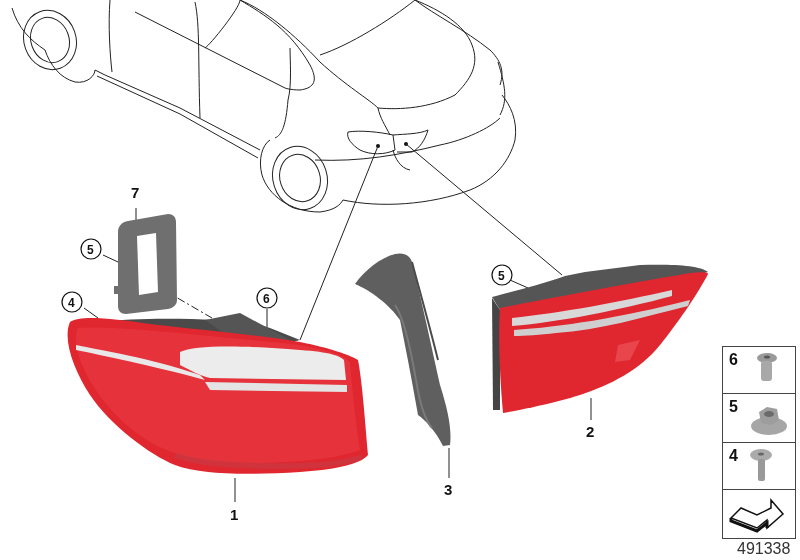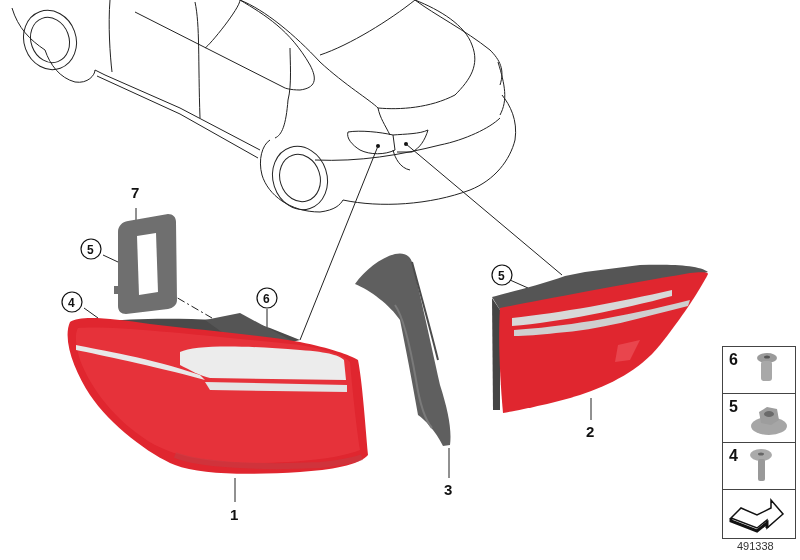--- a/index.html
+++ b/index.html
@@ -2,21 +2,21 @@
 <html><head>
 <meta charset="utf-8">
 <style>
   html, body { margin: 0; padding: 0; background: #ffffff; }
   body { width: 800px; height: 560px; position: relative; overflow: hidden; font-family: "Liberation Sans", sans-serif; }
   #stage { position: absolute; left: 0; top: 0; width: 800px; height: 560px; }
   .callout-num { font-family: "Liberation Sans", sans-serif; font-weight: bold; font-size: 15px; fill: #111; }
   .callout-circ { font-family: "Liberation Sans", sans-serif; font-weight: bold; font-size: 12px; fill: #111; }
   .legend-box { position: absolute; left: 722px; border: 1px solid #444; background: #fff; width: 72px; }
   .legend-num { position: absolute; left: 6px; top: 4px; font-weight: bold; font-size: 16px; color: #111; }
-  .diagram-id { position: absolute; left: 737px; top: 540px; font-size: 11px; color: #333; }
+  .diagram-id { position: absolute; left: 737px; top: 540px; font-size: 16px; color: #333; }
 </style>
 </head>
 <body>
 
 <div id="stage">
 <svg width="800" height="560" viewBox="0 0 800 560" xmlns="http://www.w3.org/2000/svg">
 
   <g fill="none" stroke="#222" stroke-width="1">
 
     <path d="M12,8 C18,28 30,40 45,50 C50,65 60,78 75,82 C88,84 95,75 95,70"></path>

